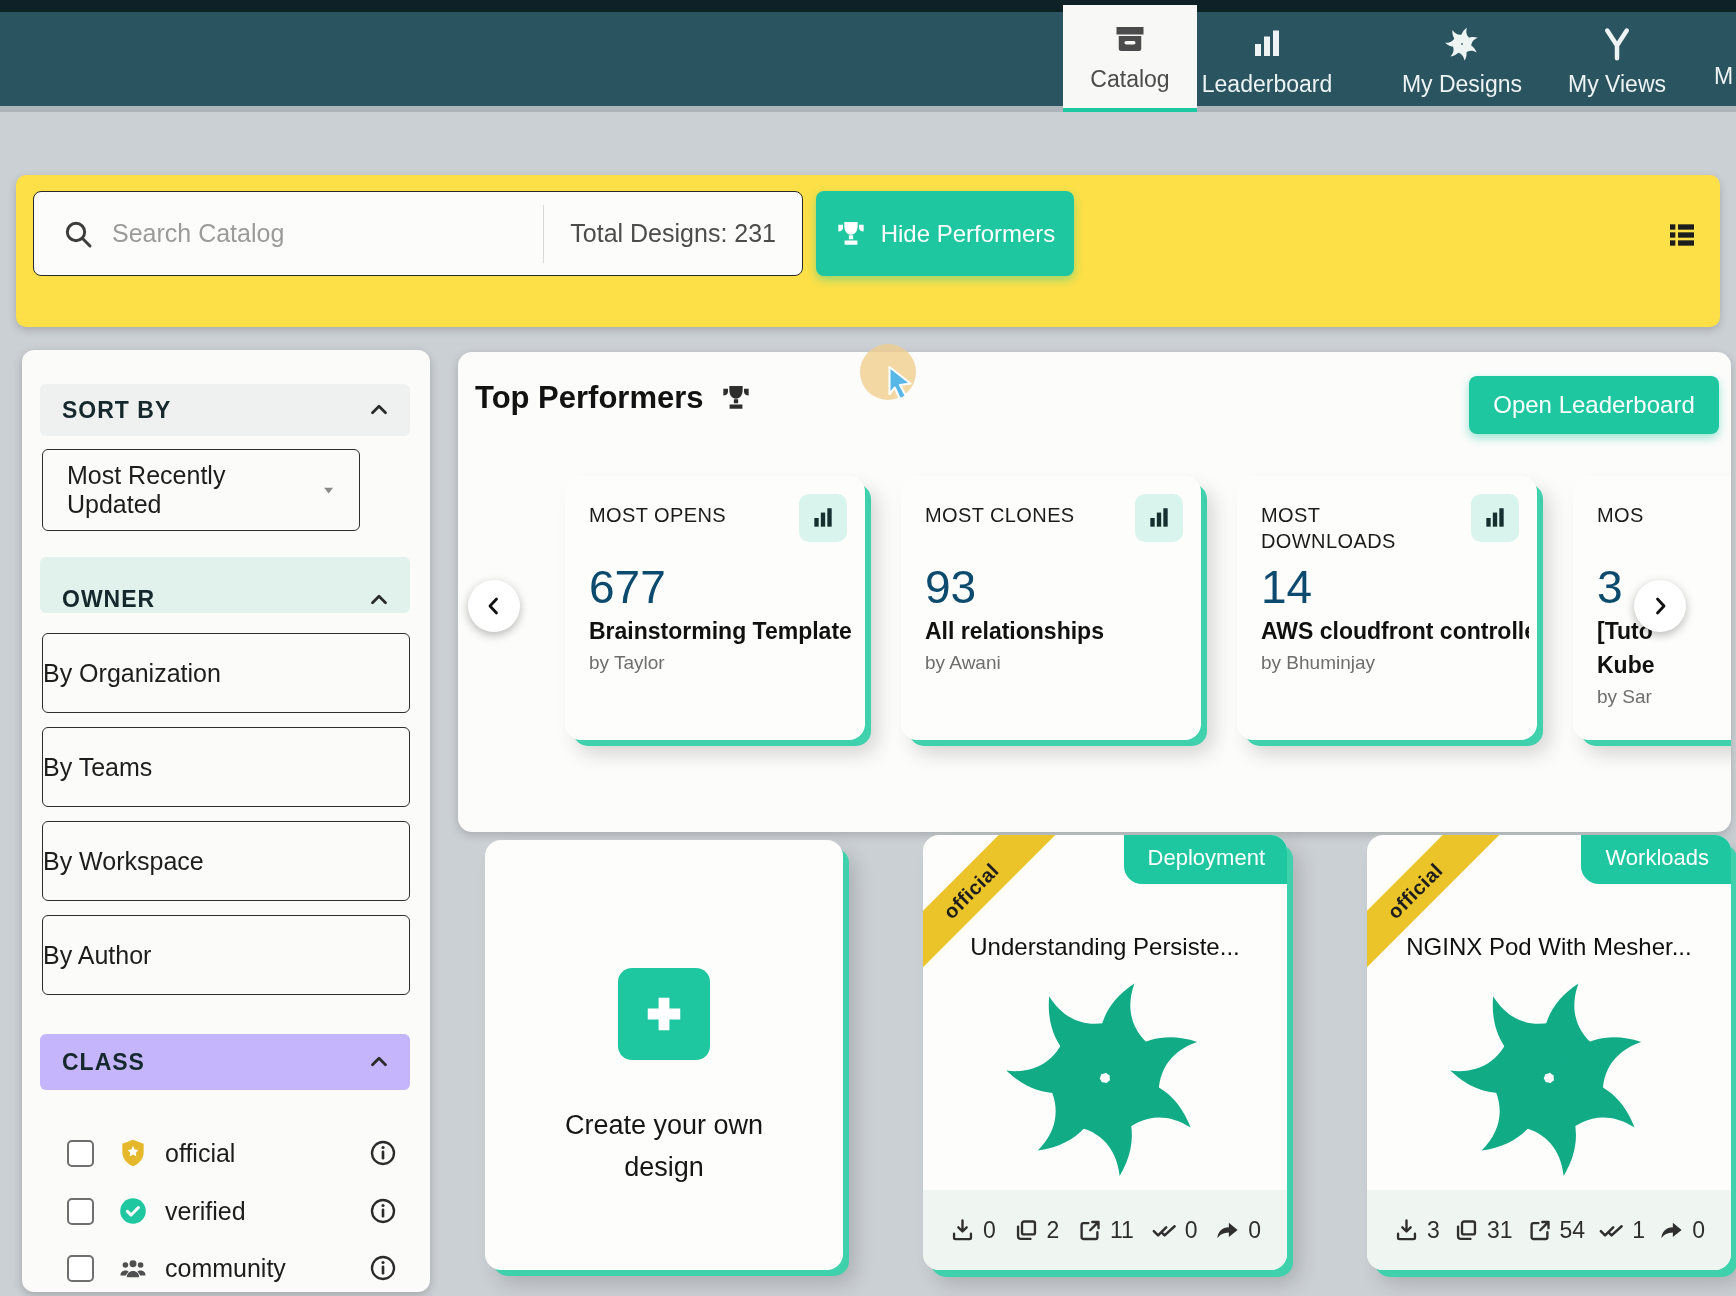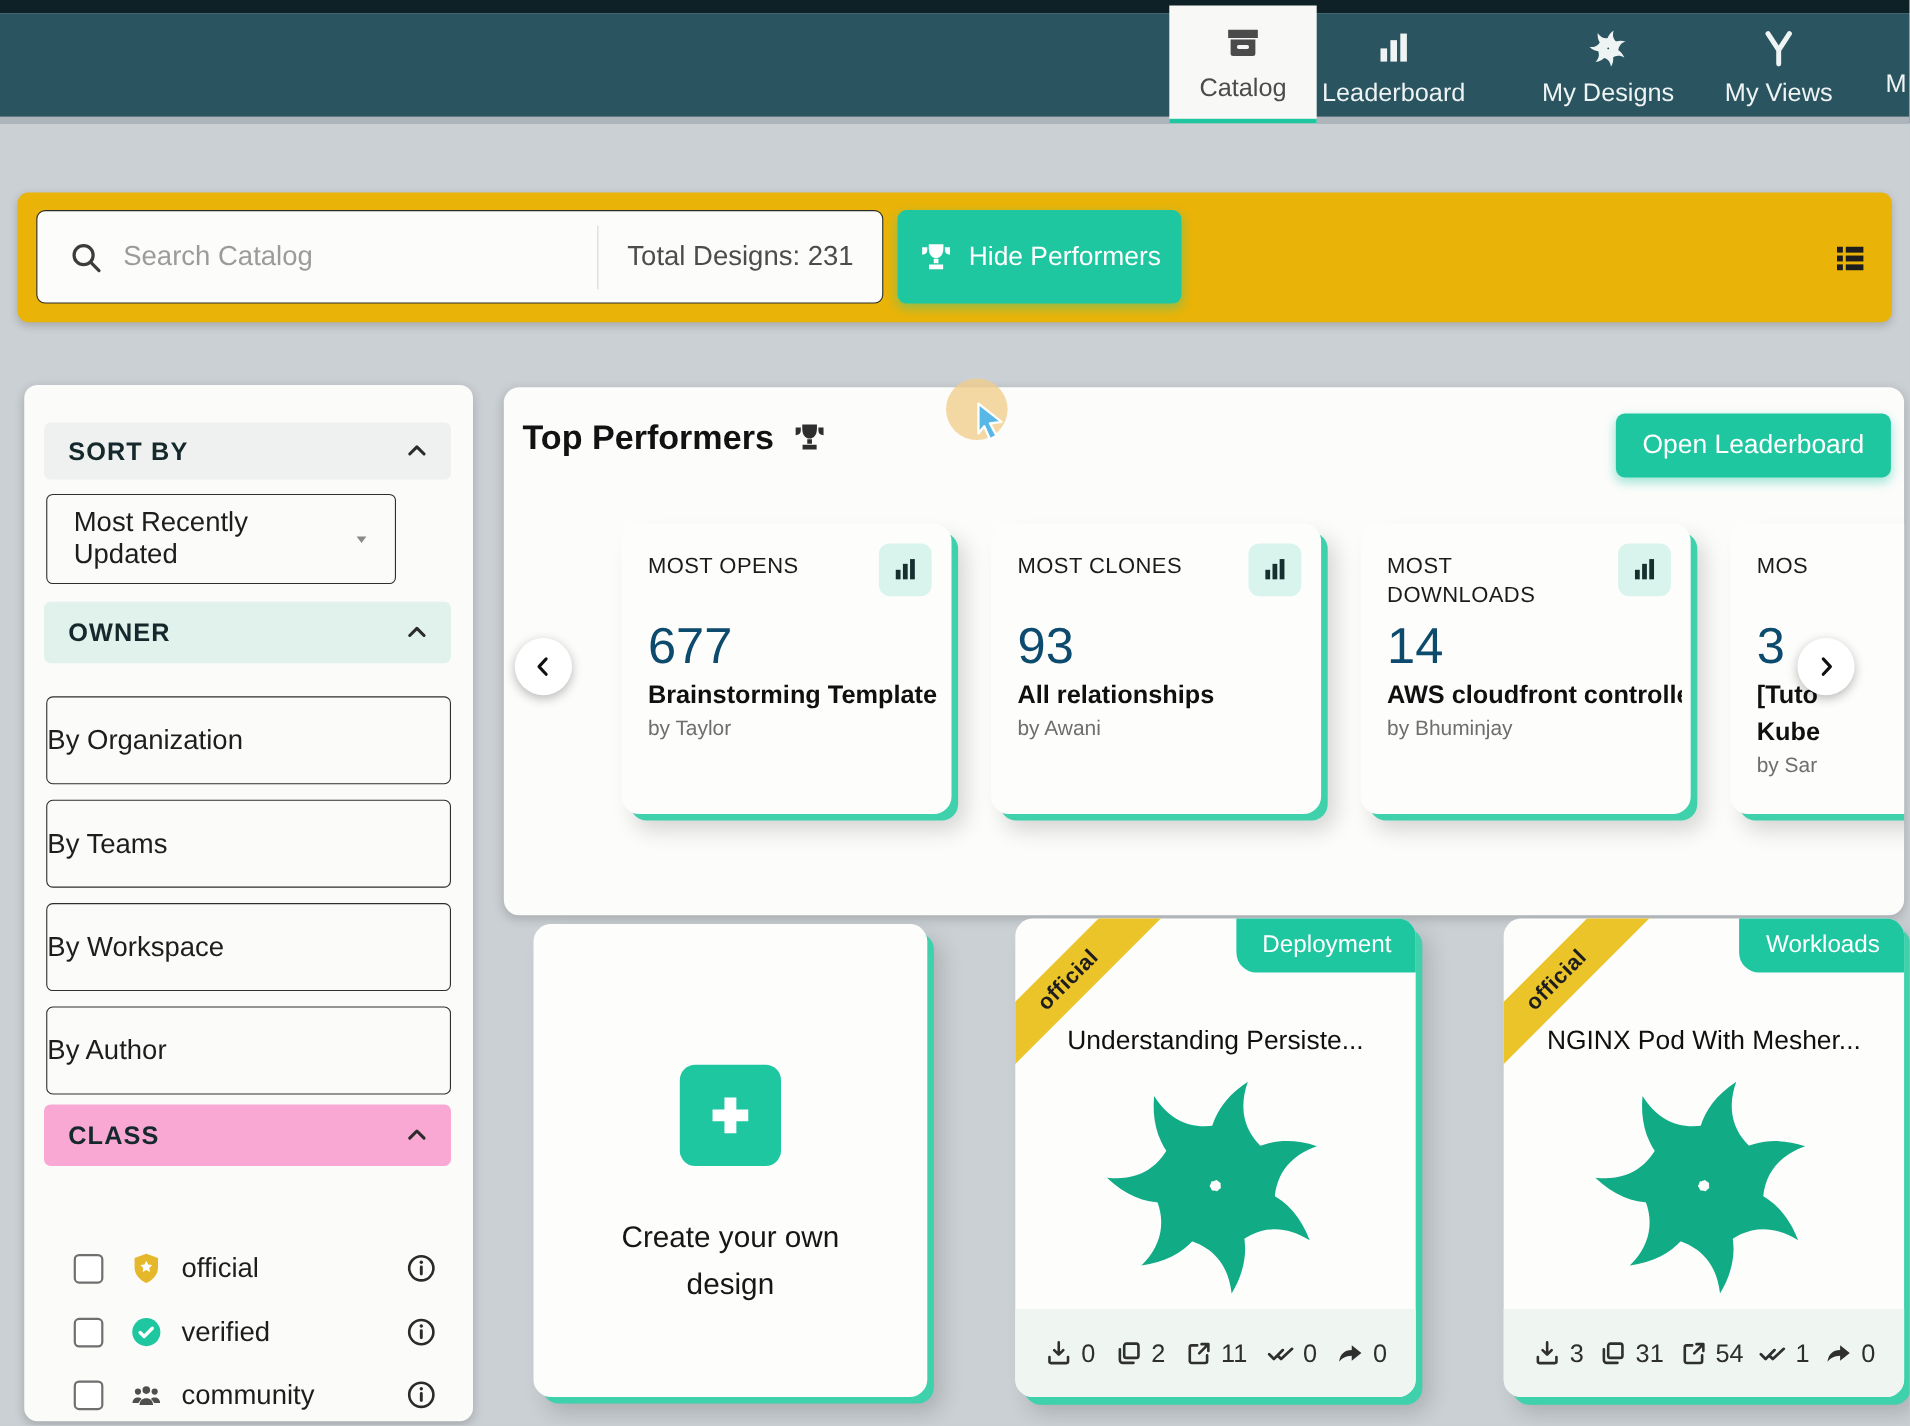--- a/index.html
+++ b/index.html
@@ -14,40 +14,40 @@
   .nav-tab .tablabel { font-size:23px; }
   .nav-tab svg { width:36px; height:36px; }
   .nav-tab.active { background:#f8f8f6; color:#4b4b4b; top:-7px; height:107px; border-bottom:4px solid #1fc7a1; }
   .tab-catalog { left:1063px; width:134px; }
   .tab-leaderboard { left:1198px; width:138px; }
   .tab-mydesigns { left:1378px; width:168px; }
   .tab-myviews { left:1548px; width:138px; }
   .tab-partial { left:1714px; width:60px; align-items:flex-start; justify-content:flex-end; padding-bottom:22px; }
 
   
-  .toolbar { position:absolute; left:16px; top:175px; width:1704px; height:118px; background:#eab308; border-radius:10px; box-shadow:0 3px 8px rgba(0,0,0,.18); }
+  .toolbar { position:absolute; left:16px; top:175px; width:1704px; height:152px; background:#fde047; border-radius:10px; box-shadow:0 3px 8px rgba(0,0,0,.18); }
   .searchbox { position:absolute; left:17px; top:16px; width:770px; height:85px; border:1.5px solid #2a2a2a; border-radius:8px; background:#fcfcfa; display:flex; align-items:center; }
   .searchbox svg { width:32px; height:32px; margin-left:28px; color:#3c3c3c; flex:0 0 auto; }
   .searchbox input { flex:1; border:none; outline:none; background:transparent; font-family:inherit; font-size:25px; color:#222; margin-left:18px; min-width:0; }
   .searchbox input::placeholder { color:#9b9b9b; }
   .vdivider { width:1px; height:58px; background:#d8d8d8; }
   .total { font-size:25px; color:#4c4c4c; padding:0 26px; white-space:nowrap; }
   .btn-green { display:flex; align-items:center; justify-content:center; gap:14px; background:#1fc7a1; color:#fff; border:none; border-radius:8px; font-family:inherit; font-size:24px; cursor:pointer; box-shadow:0 4px 10px rgba(31,199,161,.45); }
   .hideperf { position:absolute; left:800px; top:16px; width:258px; height:85px; }
   .hideperf svg { width:32px; height:32px; }
   .listicon { position:absolute; right:22px; top:44px; width:32px; height:32px; color:#1d1d1d; cursor:pointer; }
 
   
   .sidebar { position:absolute; left:22px; top:350px; width:408px; height:942px; background:#fbfbfa; border-radius:12px; box-shadow:0 3px 10px rgba(0,0,0,.2); }
   .side-head { position:absolute; left:18px; width:370px; height:52px; border-radius:6px; display:flex; align-items:center; padding:0 18px 0 22px; }
   .side-head .ht { font-size:23px; font-weight:bold; color:#15282c; letter-spacing:1px; }
   .side-head svg { width:26px; height:26px; color:#2b2b2b; margin-left:auto; cursor:pointer; }
   .h-sortby { top:34px; background:#eef1ef; }
-  .h-owner { top:197px; height:56px; background:#e1f1ec; }
-  .h-class { top:654px; height:56px; background:#f9a8d4;justify-content:flex-end; }
+  .h-owner { top:207px; height:56px; background:#e1f1ec;align-items:flex-end; }
+  .h-class { top:684px; height:56px; background:#c4b5fd;justify-content:flex-end; }
   .dropdown { position:absolute; left:20px; top:99px; width:318px; height:82px; border:1.5px solid #2e2e2e; border-radius:6px; display:flex; align-items:center; padding:0 20px 0 24px; cursor:pointer; background:#fbfbfa; }
   .dropdown .dv { font-size:25px; color:#1d1d1d; }
   .dropdown svg { width:22px; height:22px; color:#8a8a8a; margin-left:16px; }
   .side-btn { position:absolute; left:20px; width:368px; height:80px; border:1.5px solid #2e2e2e; border-radius:6px; background:transparent; font-family:inherit; font-size:25px; color:#1d1d1d; text-align:left; cursor:pointer; }
   .ob0 { top:283px; } .ob1 { top:377px; } .ob2 { top:471px; } .ob3 { top:565px; }
   .class-row { position:absolute; left:0; width:408px; height:50px; display:flex; align-items:center; }
   .cr0 { top:778px; } .cr1 { top:836px; } .cr2 { top:893px; }
   .cbx { width:27px; height:27px; border:2px solid #6f6f6f; border-radius:5px; margin-left:45px; background:#fff; cursor:pointer; flex:0 0 auto; }
   .class-ic { width:32px; height:32px; margin-left:23px; flex:0 0 auto; }
   .class-label { font-size:25px; color:#1d1d1d; margin-left:16px; }

